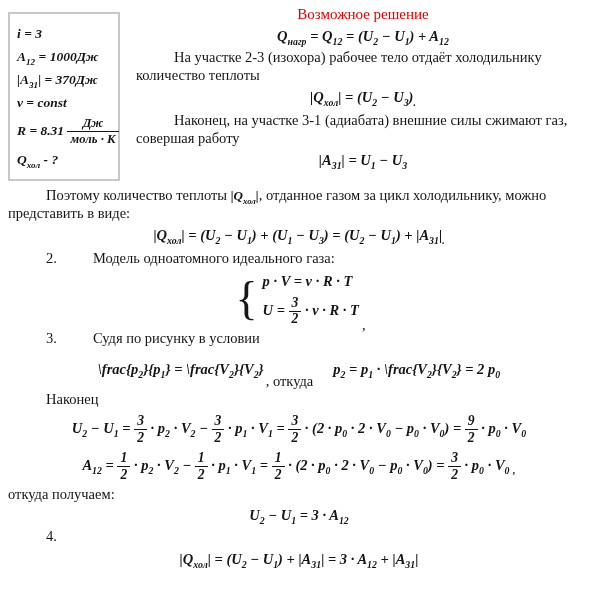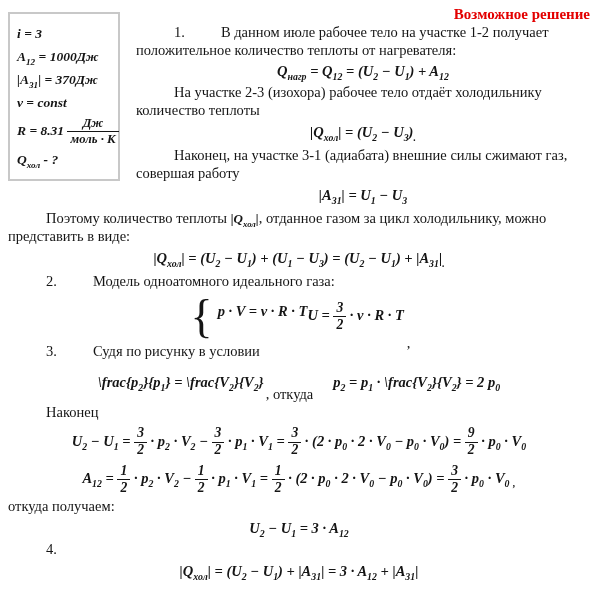--- a/index.html
+++ b/index.html
@@ -12,43 +12,43 @@
     --title-red:#e30000; --answer-red:#cf2020; --box-border:#c8c8c8;
   }
   .given-box {
     float:left; width:112px; min-height:152px;
     border:2px solid var(--box-border);
     margin:8px 16px 6px 0; padding:8px 7px;
     font-weight:bold; font-style:italic; font-size:13.5px;
   }
   .given-line { display:block; line-height:23px; white-space:nowrap; }
   .doc-title {
-    text-align:right; color:var(--title-red);
-    font-weight:bold; font-size:15px; line-height:20px;
+    text-align:center; color:var(--title-red);
+    font-weight:normal; font-size:15px; line-height:20px;
   }
   .para { line-height:17.5px; text-align:left; }
   .indent { text-indent:38px; }
   .numgap { display:inline-block; width:36px; }
   .fline {
     text-align:center; font-weight:bold; font-style:italic;
     font-size:14.5px; line-height:20px; margin:2px 0 3px 0;
   }
   .fline.tallbars { line-height:23px; }
   sub { font-size:0.68em; line-height:0; }
   .frac {
     display:inline-block; vertical-align:middle;
     text-align:center; line-height:1.08; font-size:0.94em;
   }
   .frac .fn { display:block; border-bottom:1.3px solid currentColor; padding:0 3px 0.5px 3px; }
   .frac .fd { display:block; padding:0.5px 3px 0 3px; }
   .imath { font-weight:bold; font-style:italic; font-size:13px; }
   .syswrap { margin:3px 0; }
   .sys { display:inline-flex; align-items:center; }
   .brace { font-size:46px; font-weight:normal; font-style:normal; line-height:1; margin-right:5px; }
-  .syslines { display:inline-flex; flex-direction:row; align-items:flex-start; row-gap:5px; text-align:left; }
+  .syslines { display:inline-flex; flex-direction:column; align-items:flex-start; row-gap:5px; text-align:left; }
   .systail { font-weight:normal; font-style:normal; position:relative; top:16px; left:3px; }
   .ratio-line { margin:3px 0; line-height:38px; }
   .lowtext { font-weight:normal; font-style:normal; font-size:14.5px; position:relative; top:12px; margin:0 20px 0 2px; }
   .clearfloat { clear:both; }
 </style>
 </head>
 <body>
 
 <div class="page" style="--title-red: #e30000; --answer-red: #cf2020; --box-border: #c8c8c8;">
 
@@ -56,21 +56,20 @@
     <span class="given-line">i = 3</span>
     <span class="given-line">A<sub>12</sub> = 1000Дж</span>
     <span class="given-line">|A<sub>31</sub>| = 370Дж</span>
     <span class="given-line">ν = const</span>
     <span class="given-line" style="line-height:34px;">R = 8.31 <span class="frac"><span class="fn">Дж</span><span class="fd">моль · К</span></span></span>
     <span class="given-line">Q<sub>хол</sub> - ?</span>
   </div>
 
   <div class="doc-title">Возможное решение</div>
 
-  <p class="para indent"><span>1.</span><span class="numgap"></span><span>В данном июле рабочее тело на участке 1-2 получает положительное количество теплоты от нагревателя:</span></p>
 
   <div class="fline">Q<sub>нагр</sub> = Q<sub>12</sub> = (U<sub>2</sub> − U<sub>1</sub>) + A<sub>12</sub></div>
 
   <p class="para indent">На участке 2-3 (изохора) рабочее тело отдаёт холодильнику количество теплоты</p>
 
   <div class="fline tallbars">|Q<sub>хол</sub>| = (U<sub>2</sub> − U<sub>3</sub>)<sub>.</sub></div>
 
   <p class="para indent">Наконец, на участке 3-1 (адиабата) внешние силы сжимают газ, совершая работу</p>
 
   <div class="fline tallbars">|A<sub>31</sub>| = U<sub>1</sub> − U<sub>3</sub></div>

